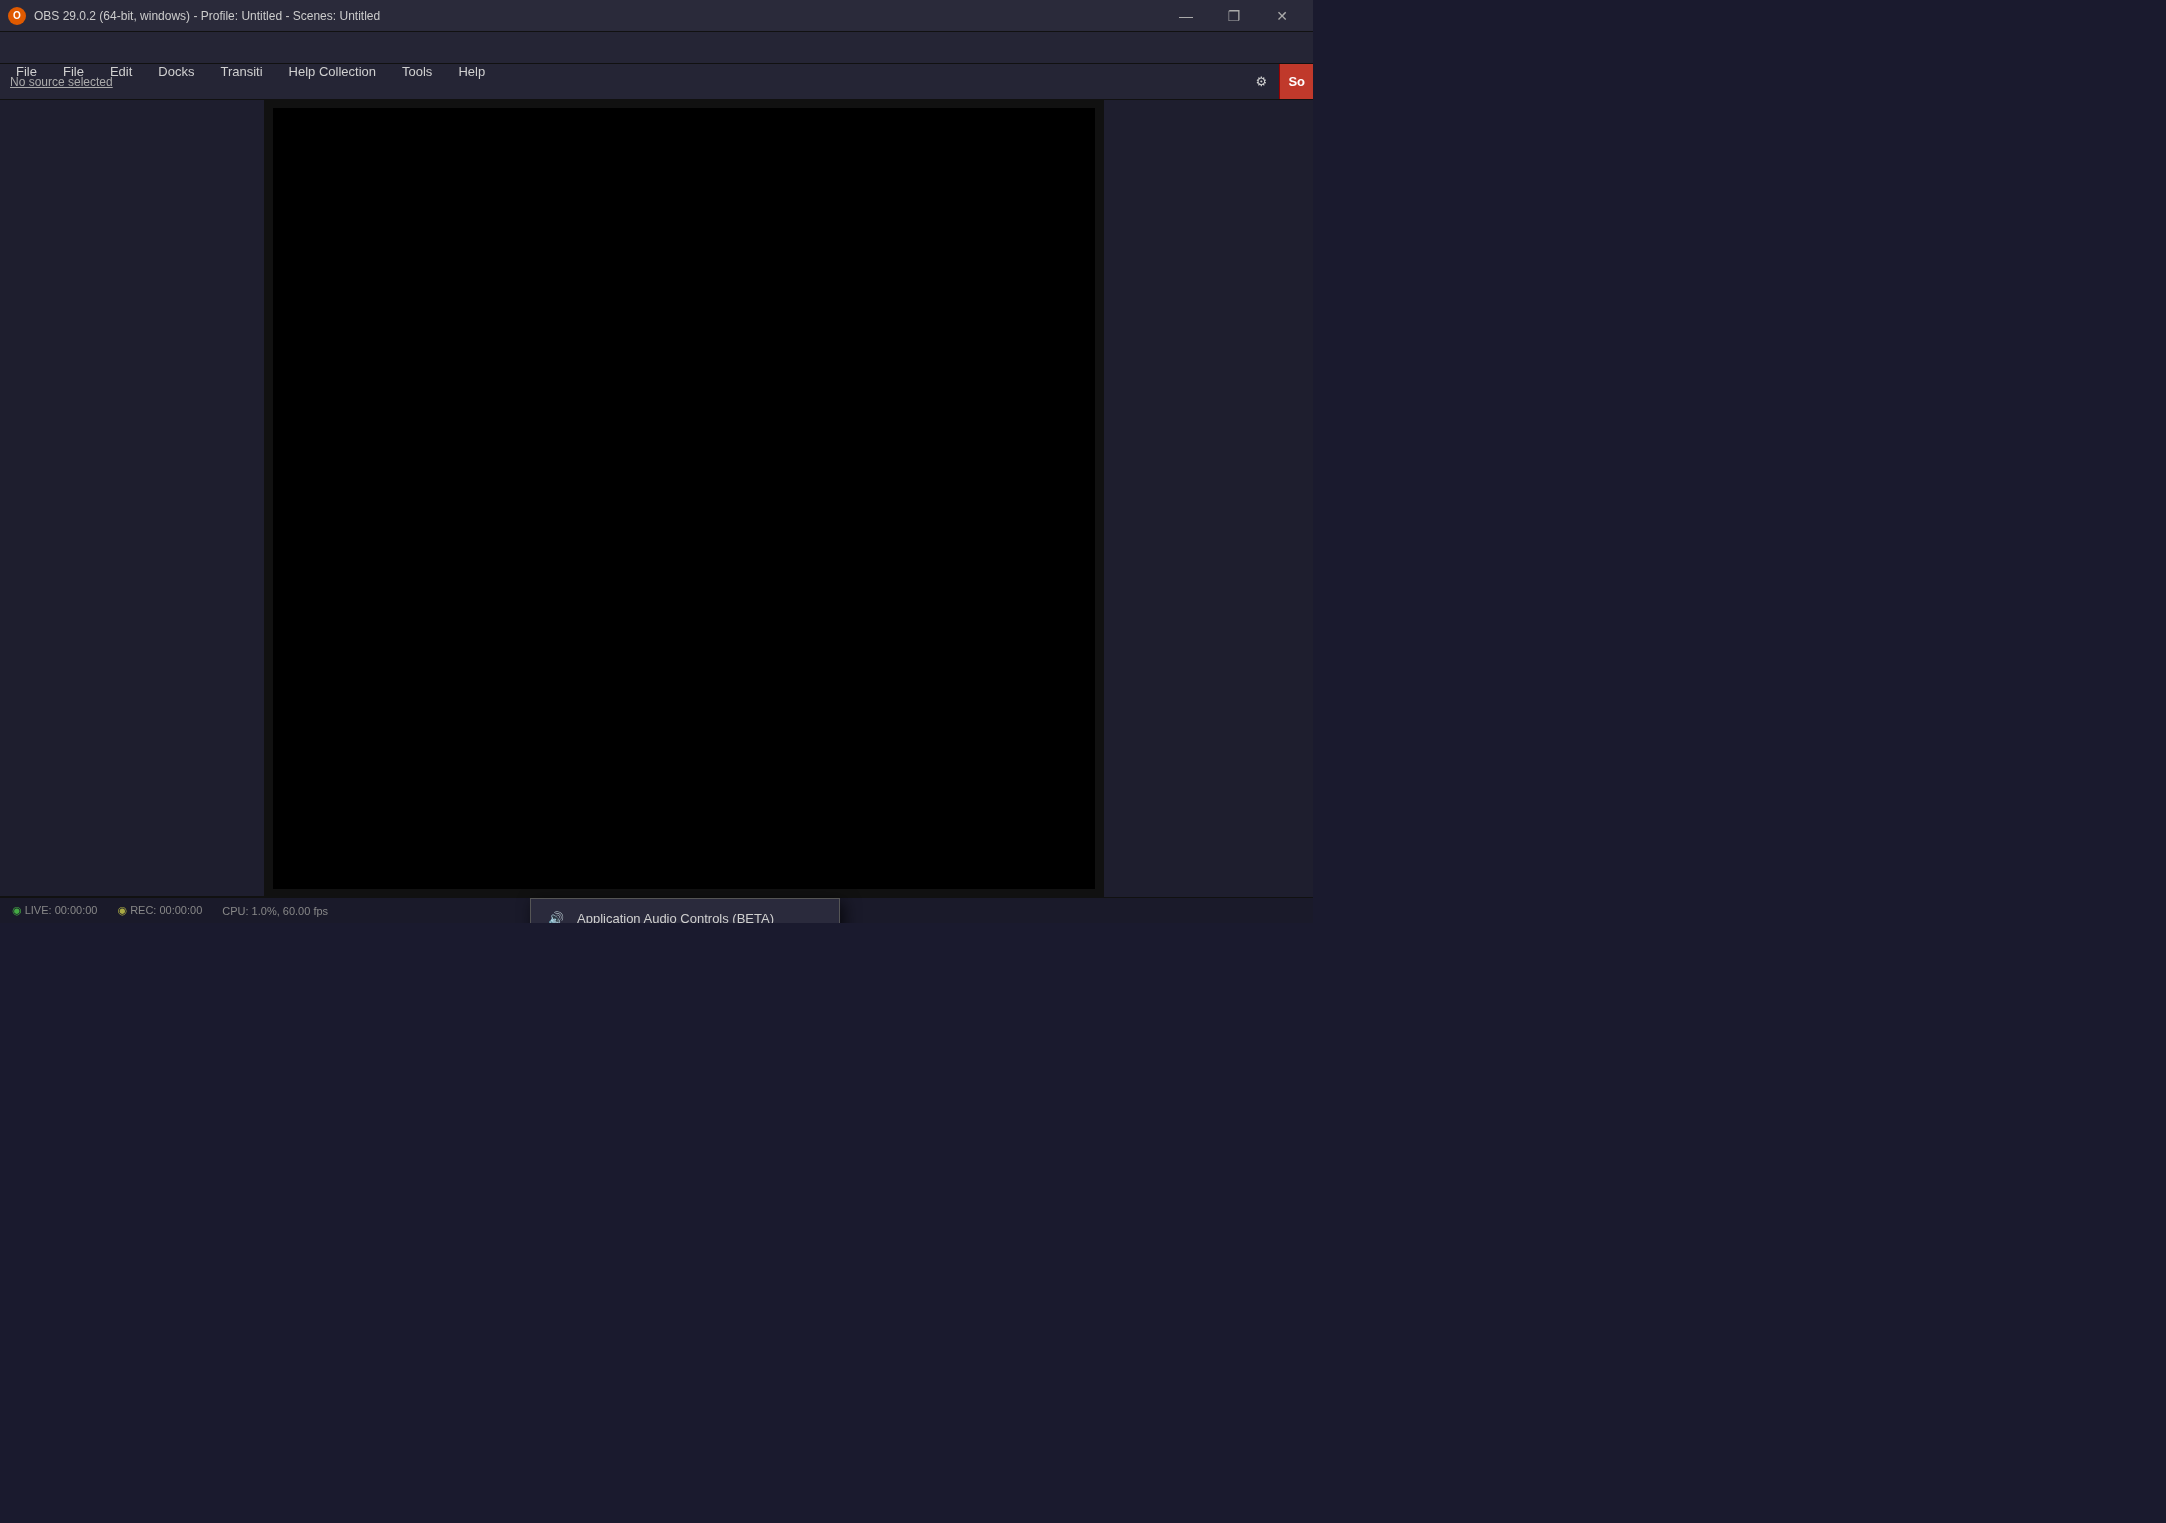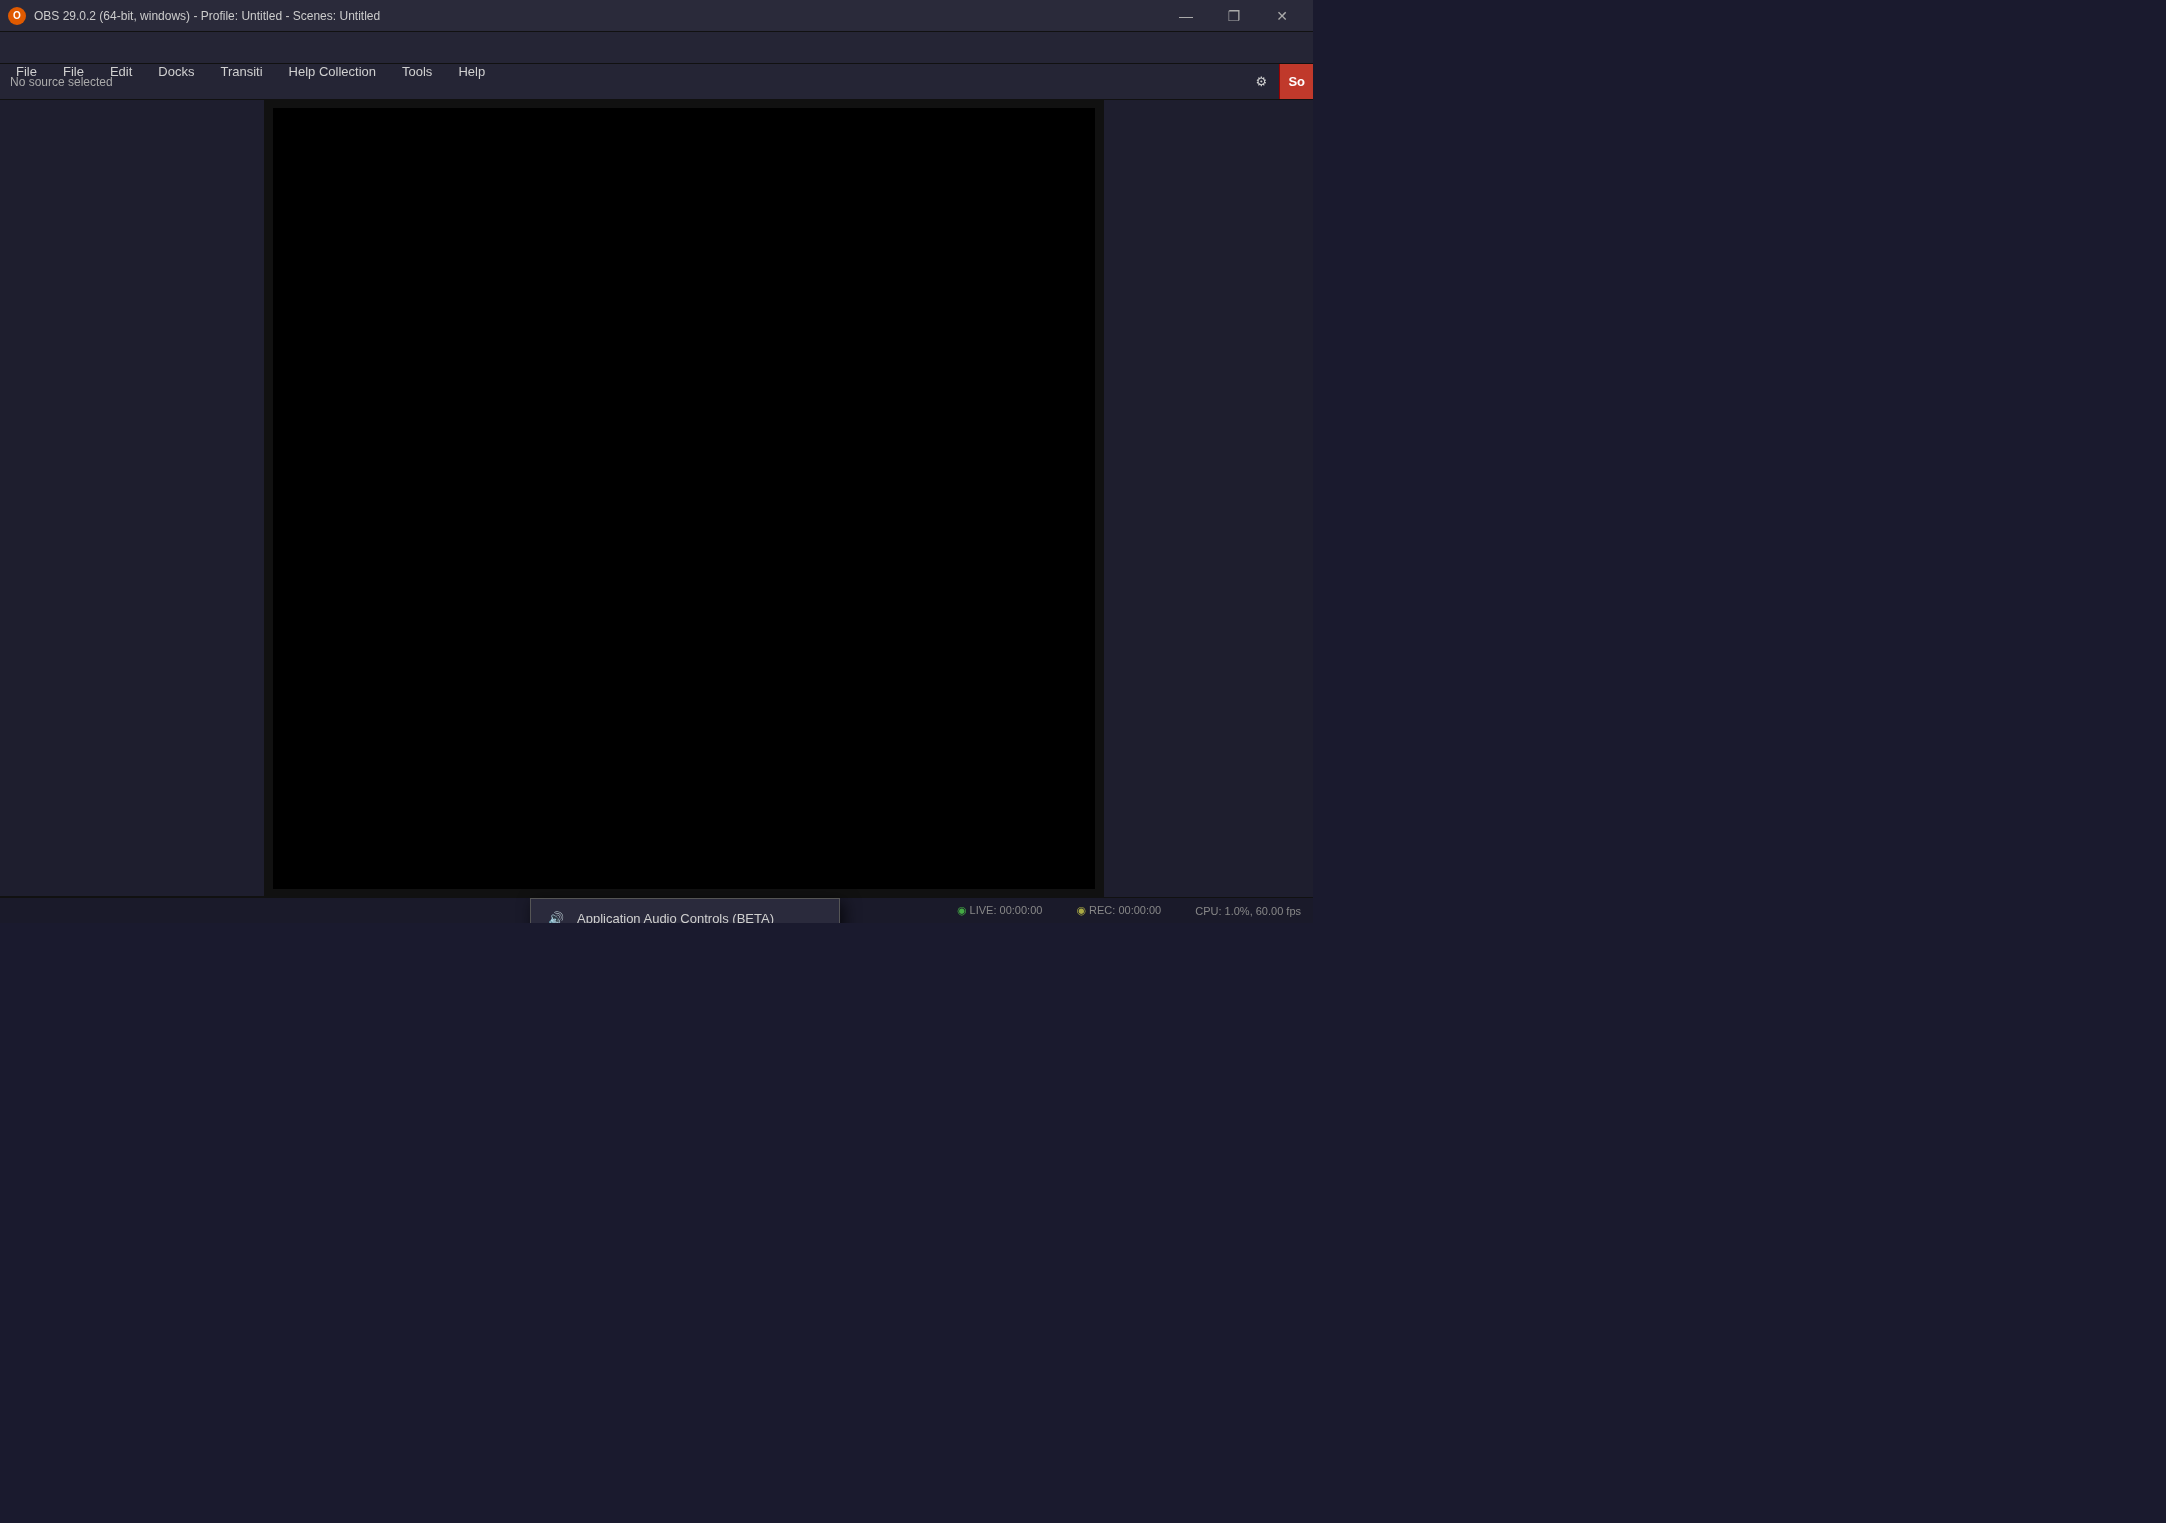--- a/index.html
+++ b/index.html
@@ -188,20 +188,21 @@
       height: 36px;
       background: #252535;
       align-items: center;
       border-bottom: 1px solid #111;
     }
     .top-info-text {
       padding: 0 10px;
       font-size: 12px;
       color: #aaa;
       flex: 1;
+      text-decoration: underline;
     }
     .top-info-icon {
       width: 28px;
       height: 28px;
       display: flex;
       align-items: center;
       justify-content: center;
       margin-right: 4px;
       cursor: pointer;
     }
@@ -210,22 +211,21 @@
     .global-status {
       position: absolute;
       bottom: 0;
       left: 0;
       right: 0;
       height: 26px;
       background: #1a1a2a;
       display: flex;
       align-items: center;
       padding: 0 12px;
-      justify-content: flex-end;
-      gap: 34px;
+      gap: 20px;
       font-size: 11px;
       color: #888;
       border-top: 1px solid #111;
       z-index: 50;
     }
 
     .full-layout {
       width: 1313px;
       height: 923px;
       position: relative;

